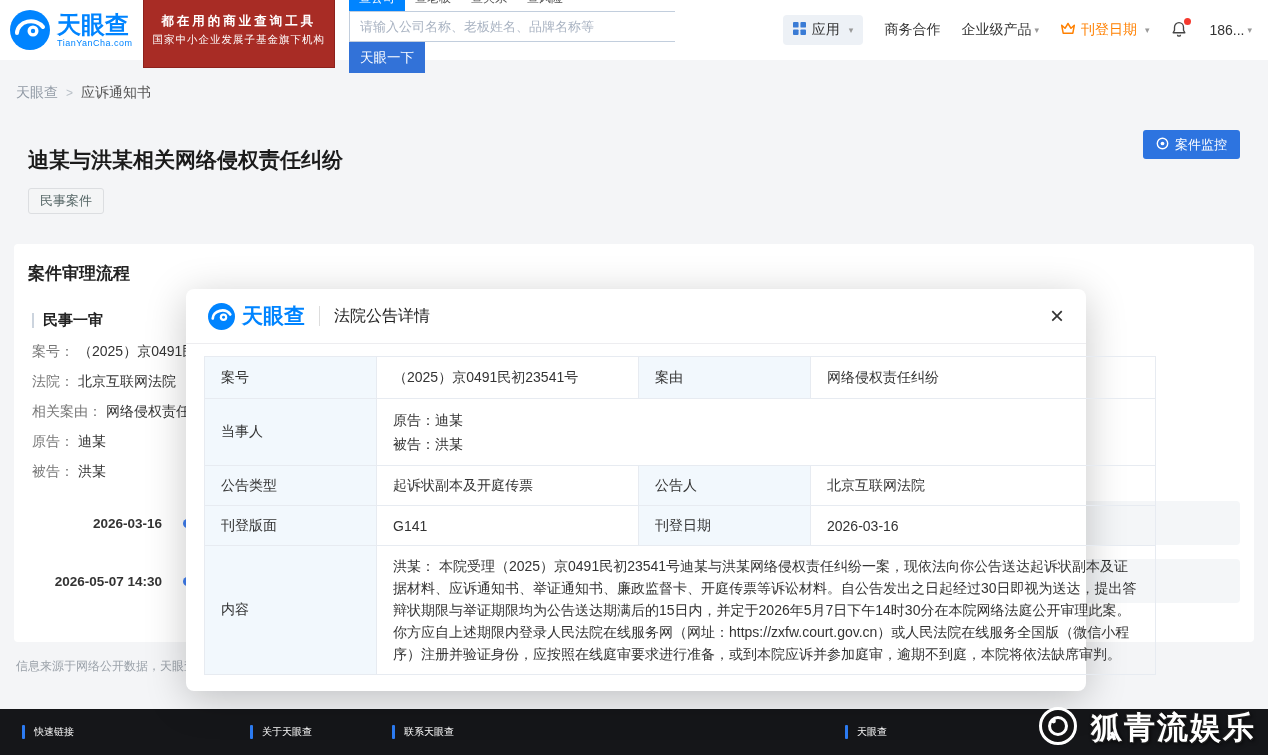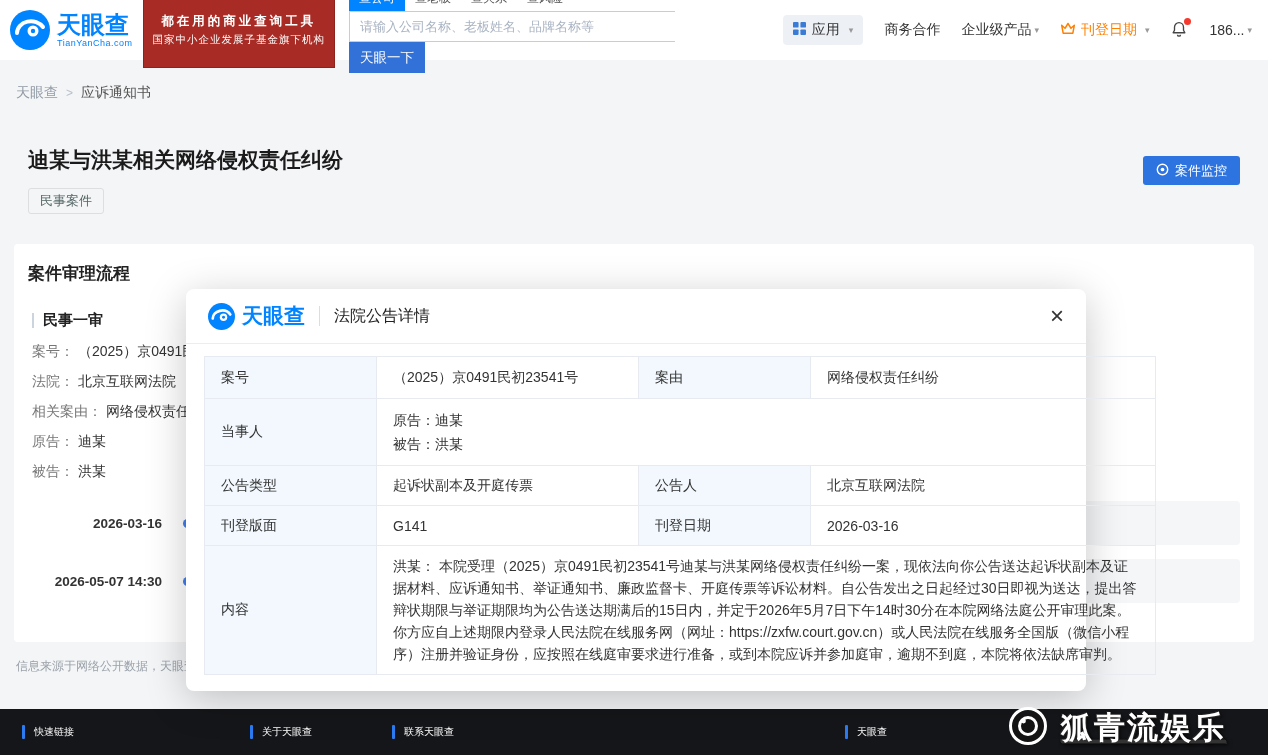--- a/index.html
+++ b/index.html
@@ -39,21 +39,21 @@
   
   .breadcrumb { padding:24px 16px 0; font-size:14px; color:#919aa5; display:flex; align-items:center; }
   .bc-home { cursor:pointer; }
   .bc-sep { margin:0 8px; color:#b9c0c8; font-size:12px; }
   .bc-current { color:#555; }
 
   
   .title-sec { padding:44px 28px 0; position:relative; }
   .page-title { font-size:21px; font-weight:bold; color:#1b1b1b; }
   .case-tag { display:inline-block; margin-top:14px; font-size:13px; color:#566; background:#f4f5f6; border:1px solid #dcdee1; border-radius:3px; padding:3px 11px; }
-  .monitor-btn { position:absolute; right:28px; top:54px; height:29px; background:#2d74e0; color:#fff; border:none; border-radius:3px; font-size:13px; padding:0 13px; display:flex; align-items:center; gap:6px; cursor:pointer; font-family:inherit; }
+  .monitor-btn { position:absolute; right:28px; top:28px; height:29px; background:#2d74e0; color:#fff; border:none; border-radius:3px; font-size:13px; padding:0 13px; display:flex; align-items:center; gap:6px; cursor:pointer; font-family:inherit; }
 
   
   .case-card { margin:30px 14px 0; background:#fff; border-radius:4px; padding:18px 14px 16px; height:398px; position:relative; }
   .card-title { font-size:17px; font-weight:bold; color:#222; }
   .stage { margin:26px 0 0 4px; font-size:15px; font-weight:bold; color:#222; display:flex; align-items:center; gap:9px; }
   .stage-bar { width:2px; height:15px; background:#ccd4de; }
   .fields { margin:10px 0 0 4px; }
   .field-row { font-size:14px; margin-top:12px; display:flex; line-height:18px; }
   .field-label { color:#777; }
   .field-value { color:#333; margin-left:4px; }
@@ -83,21 +83,21 @@
   tr.h40 td { height:40px; }
   .party-line { line-height:24px; }
   .content-cell { line-height:22px; padding:9px 16px; }
 
   
   .footer { position:absolute; left:0; right:0; bottom:0; height:46px; background:#151619; z-index:15; }
   .f-item { position:absolute; top:50%; transform:translateY(-50%); display:flex; align-items:center; color:#fff; font-size:10px; cursor:pointer; }
   .f-bar { width:3px; height:14px; background:#2c7bf2; margin-right:9px; border-radius:1px; }
 
   
-  .watermark { position:absolute; right:42px; bottom:5px; z-index:30; display:flex; align-items:center; gap:13px; pointer-events:none;text-decoration:underline; }
+  .watermark { position:absolute; right:12px; bottom:5px; z-index:30; display:flex; align-items:center; gap:13px; pointer-events:none; }
   .wm-text { font-size:31px; font-weight:bold; color:#fff; letter-spacing:2px;
              text-shadow:0 0 2px #000, 1px 1px 0 #2a2a2a, -1px -1px 0 #2a2a2a, 2px 2px 4px rgba(0,0,0,.65); }
 </style>
 </head>
 <body>
 
 <header class="topbar">
   <div class="logo">
     <span class="logo-circle">
       <svg viewBox="0 0 40 40" width="40" height="40">

